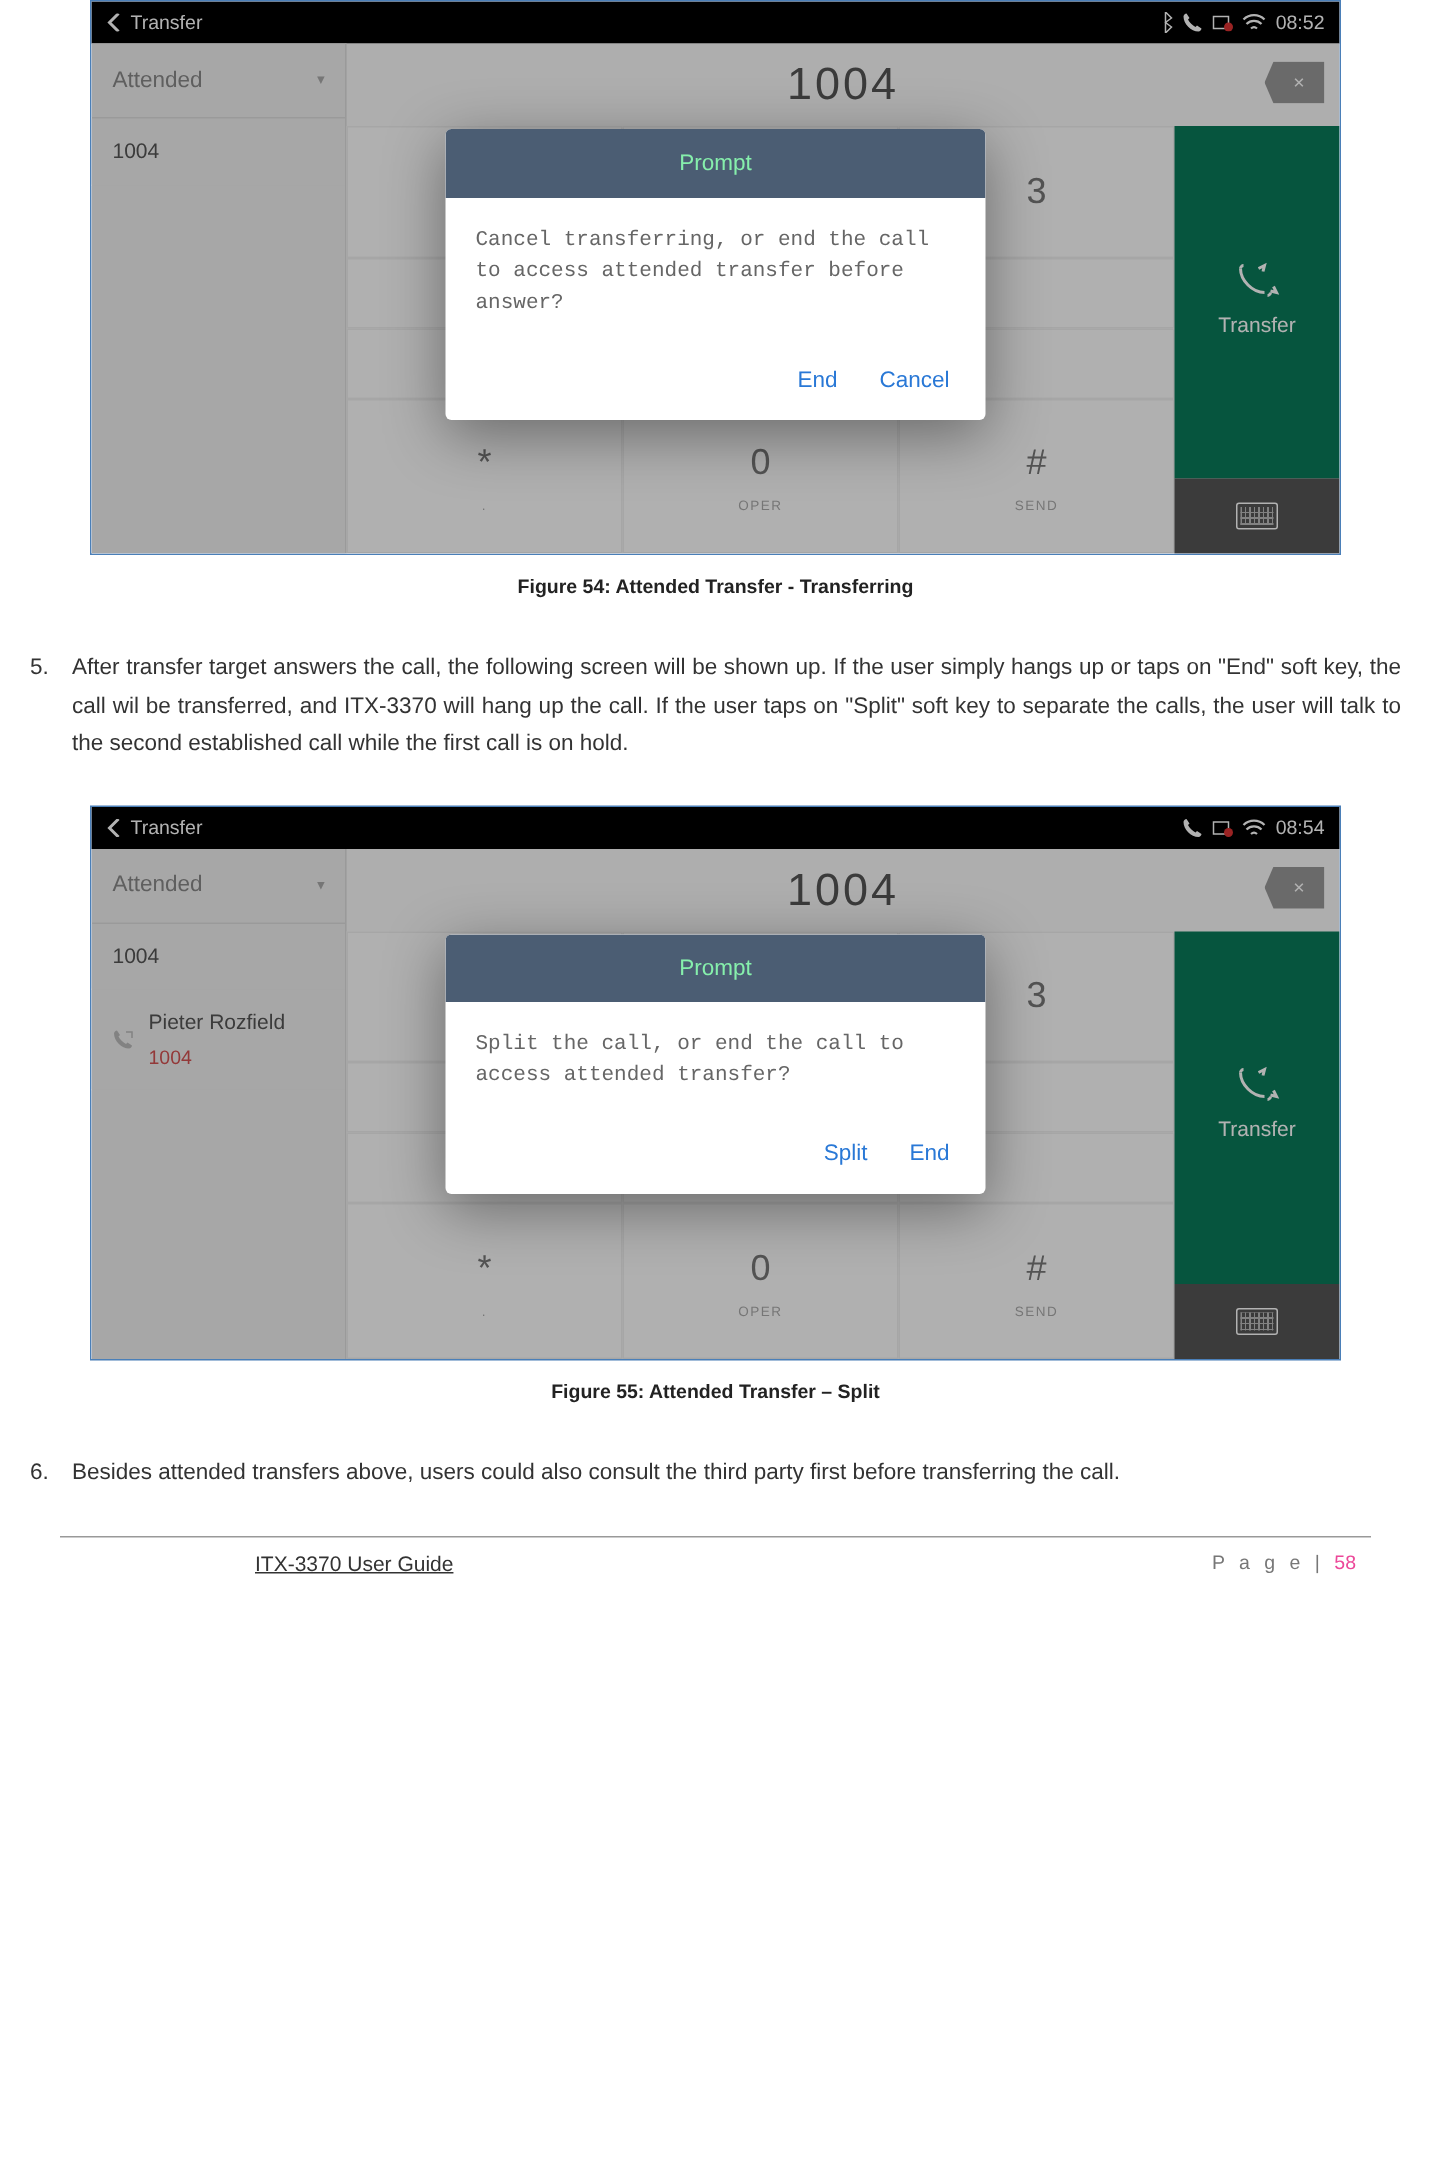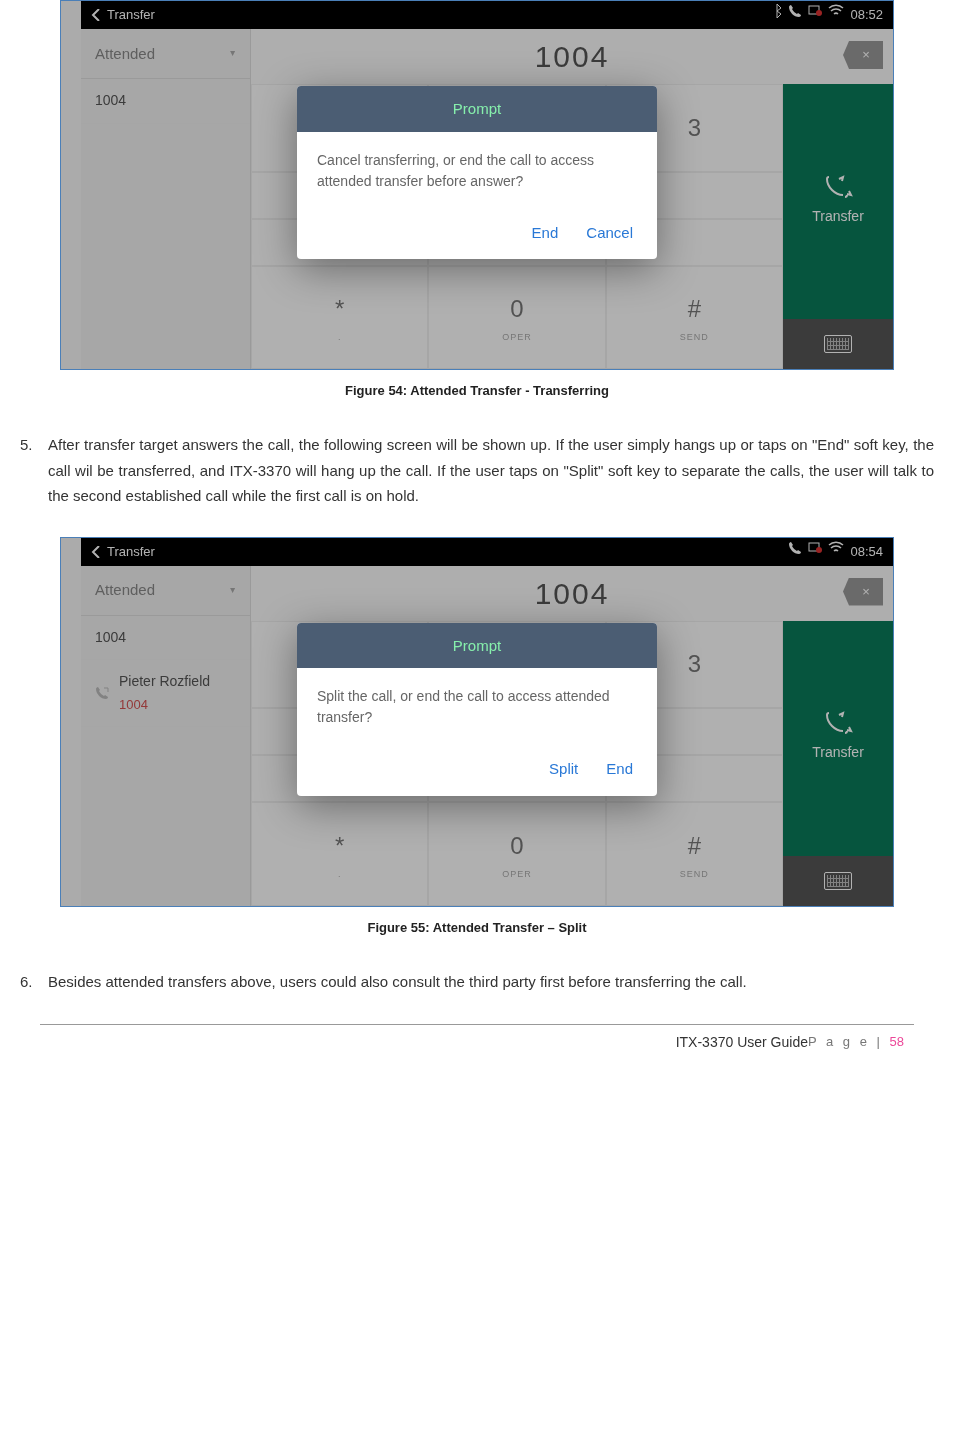--- a/index.html
+++ b/index.html
@@ -1,20 +1,20 @@
 <!DOCTYPE html>
 <html><head>
 <meta charset="utf-8">
 <style>
 * { box-sizing: border-box; margin: 0; padding: 0; }
 body { font-family: Arial, Helvetica, sans-serif; background: #fff; width: 954px; margin: 0 auto; padding: 0 20px; color: #333; font-size: 15px; line-height: 1.7; }
-.screenshot { border: 1px solid #4a7fb8; margin: 0 40px 10px; background: #f5f5f5; position: relative; height: 370px; overflow: hidden; padding-left: 20px; }
+.screenshot { border: 1px solid #4a7fb8; margin: 0 40px 10px; background: #f5f5f5; position: relative; height: 370px; overflow: hidden; }
 .statusbar { background: #000; color: #fff; display: flex; justify-content: space-between; align-items: center; height: 28px; padding: 0 10px; font-size: 13px; }
 .status-left { display: flex; align-items: center; gap: 6px; }
-.status-right { display: flex; align-items: flex-start; gap: 6px; }
+.status-right { display: flex; align-items: center; gap: 6px; }
 .phone-body { display: flex; height: calc(100% - 28px); background: #fafafa; }
 .sidebar { width: 170px; background: #f0f0f0; border-right: 1px solid #ddd; display: flex; flex-direction: column; }
 .dropdown { height: 50px; display: flex; align-items: center; justify-content: space-between; padding: 0 14px; color: #888; font-size: 15px; border-bottom: 1px solid #ddd; }
 .contact-item { padding: 10px 14px; border-bottom: 1px solid #eee; font-size: 14px; }
 .contact-name { color: #555; }
 .contact-num { color: #d35252; font-size: 13px; }
 .call-icon { display: inline-block; margin-right: 4px; color: #aaa; }
 .center { flex: 1; display: flex; flex-direction: column; position: relative; }
 .number-display { height: 55px; display: flex; align-items: center; justify-content: center; position: relative; }
 .number-text { font-size: 30px; color: #555; letter-spacing: 2px; font-weight: 300; }
@@ -25,30 +25,30 @@
 .key-num { font-size: 24px; font-weight: 300; color: #777; }
 .key-sub { font-size: 9px; color: #aaa; letter-spacing: 1px; text-transform: uppercase; }
 .transfer-col { width: 110px; display: flex; flex-direction: column; }
 .transfer-btn { flex: 1; background: #0a7a5a; color: #fff; display: flex; flex-direction: column; align-items: center; justify-content: center; gap: 6px; font-size: 14px; }
 .kbd-btn { height: 50px; background: #555; color: #fff; display: flex; align-items: center; justify-content: center; margin-top: auto; }
 .kbd-icon { width: 28px; height: 18px; border: 1px solid #fff; border-radius: 2px; position: relative; }
 .kbd-icon::before { content: ""; position: absolute; inset: 2px; background: repeating-linear-gradient(90deg, #fff 0 1px, transparent 1px 3px), repeating-linear-gradient(0deg, #fff 0 1px, transparent 1px 4px); opacity: 0.6; }
 .overlay { position: absolute; inset: 0; background: rgba(0,0,0,0.3); display: flex; align-items: flex-start; justify-content: center; padding-top: 85px; }
 .dialog { width: 360px; background: #fff; border-radius: 4px; box-shadow: 0 10px 40px rgba(0,0,0,0.4); overflow: hidden; }
 .dialog-title { background: #4b5d73; color: #86efac; text-align: center; padding: 10px; font-size: 15px; }
-.dialog-body { padding: 18px 20px; color: #666; font-size: 14px; line-height: 1.5; }
+.dialog-body { padding: 18px 20px; color: #666; font-size: 14px; line-height: 1.5; font-family: Liberation Mono, monospace; }
 .dialog-actions { display: flex; justify-content: flex-end; gap: 28px; padding: 10px 24px 14px; }
 .dialog-action { color: #2978d6; font-size: 15px; cursor: pointer; }
 .figure-caption { text-align: center; font-size: 13px; font-weight: bold; margin: 4px 0 30px; color: #222; }
 .instruction { display: flex; margin: 0 0 28px 0; text-align: justify; }
 .instr-num { width: 28px; flex-shrink: 0; }
 .instr-text { flex: 1; }
 .footer-line { border-top: 1px solid #999; margin: 30px 20px 6px; }
 .footer { display: flex; justify-content: space-between; align-items: flex-start; padding: 0 30px 20px; font-size: 14px; }
-.footer-center { text-align: right; flex: 1; }
+.footer-center { text-align: left; flex: 1; text-decoration: underline; }
 .footer-center div:nth-child(2) { font-style: italic; }
 .footer-right { color: #777; letter-spacing: 3px; font-size: 13px; }
 .footer-right .pagenum { color: #ec4899; letter-spacing: 0; }
 .chev { display: inline-block; transform: rotate(90deg); font-size: 10px; color: #aaa; }
 </style>
 </head>
 <body>
 
 <div class="screenshot">
   <div class="statusbar">

